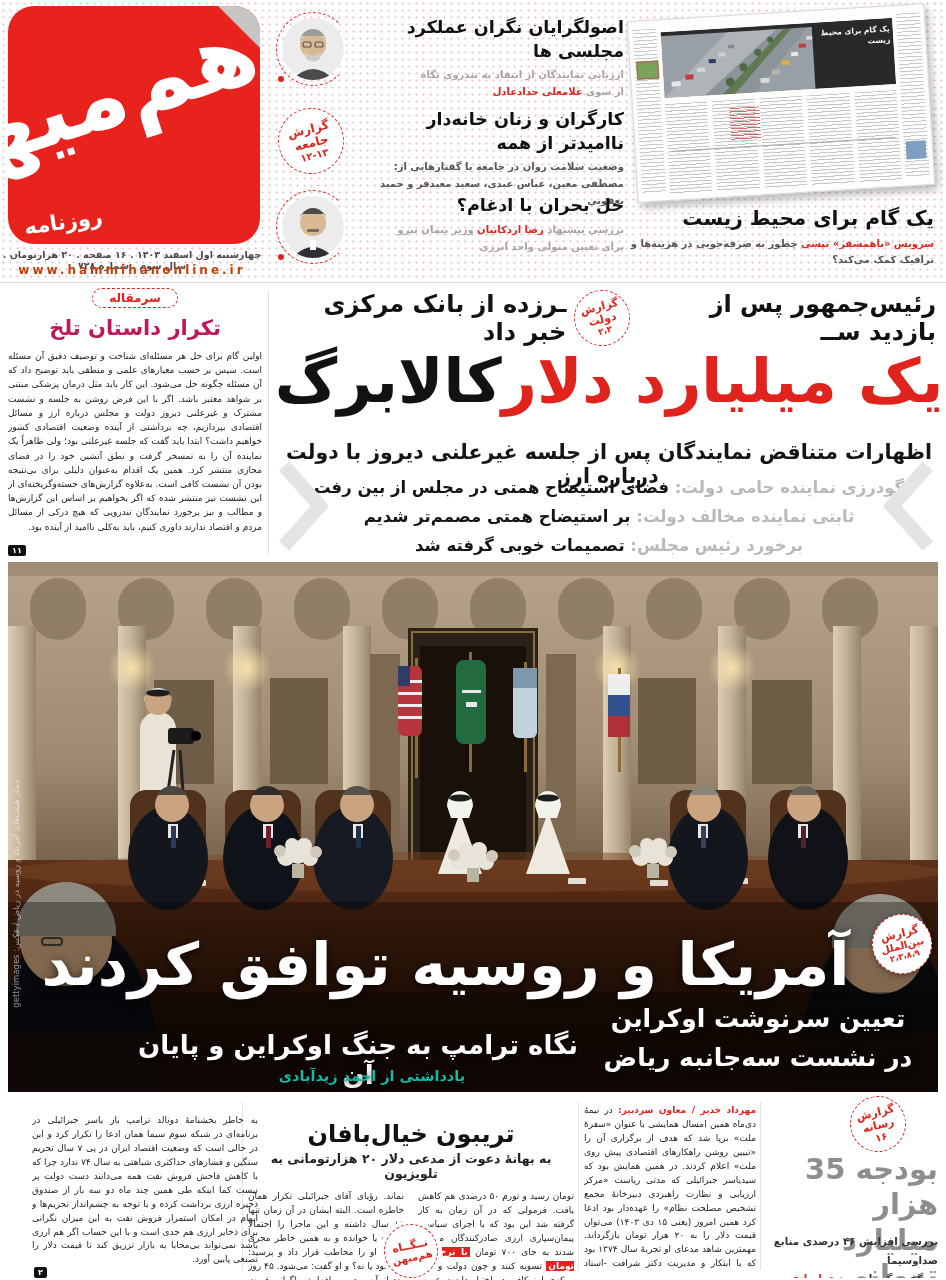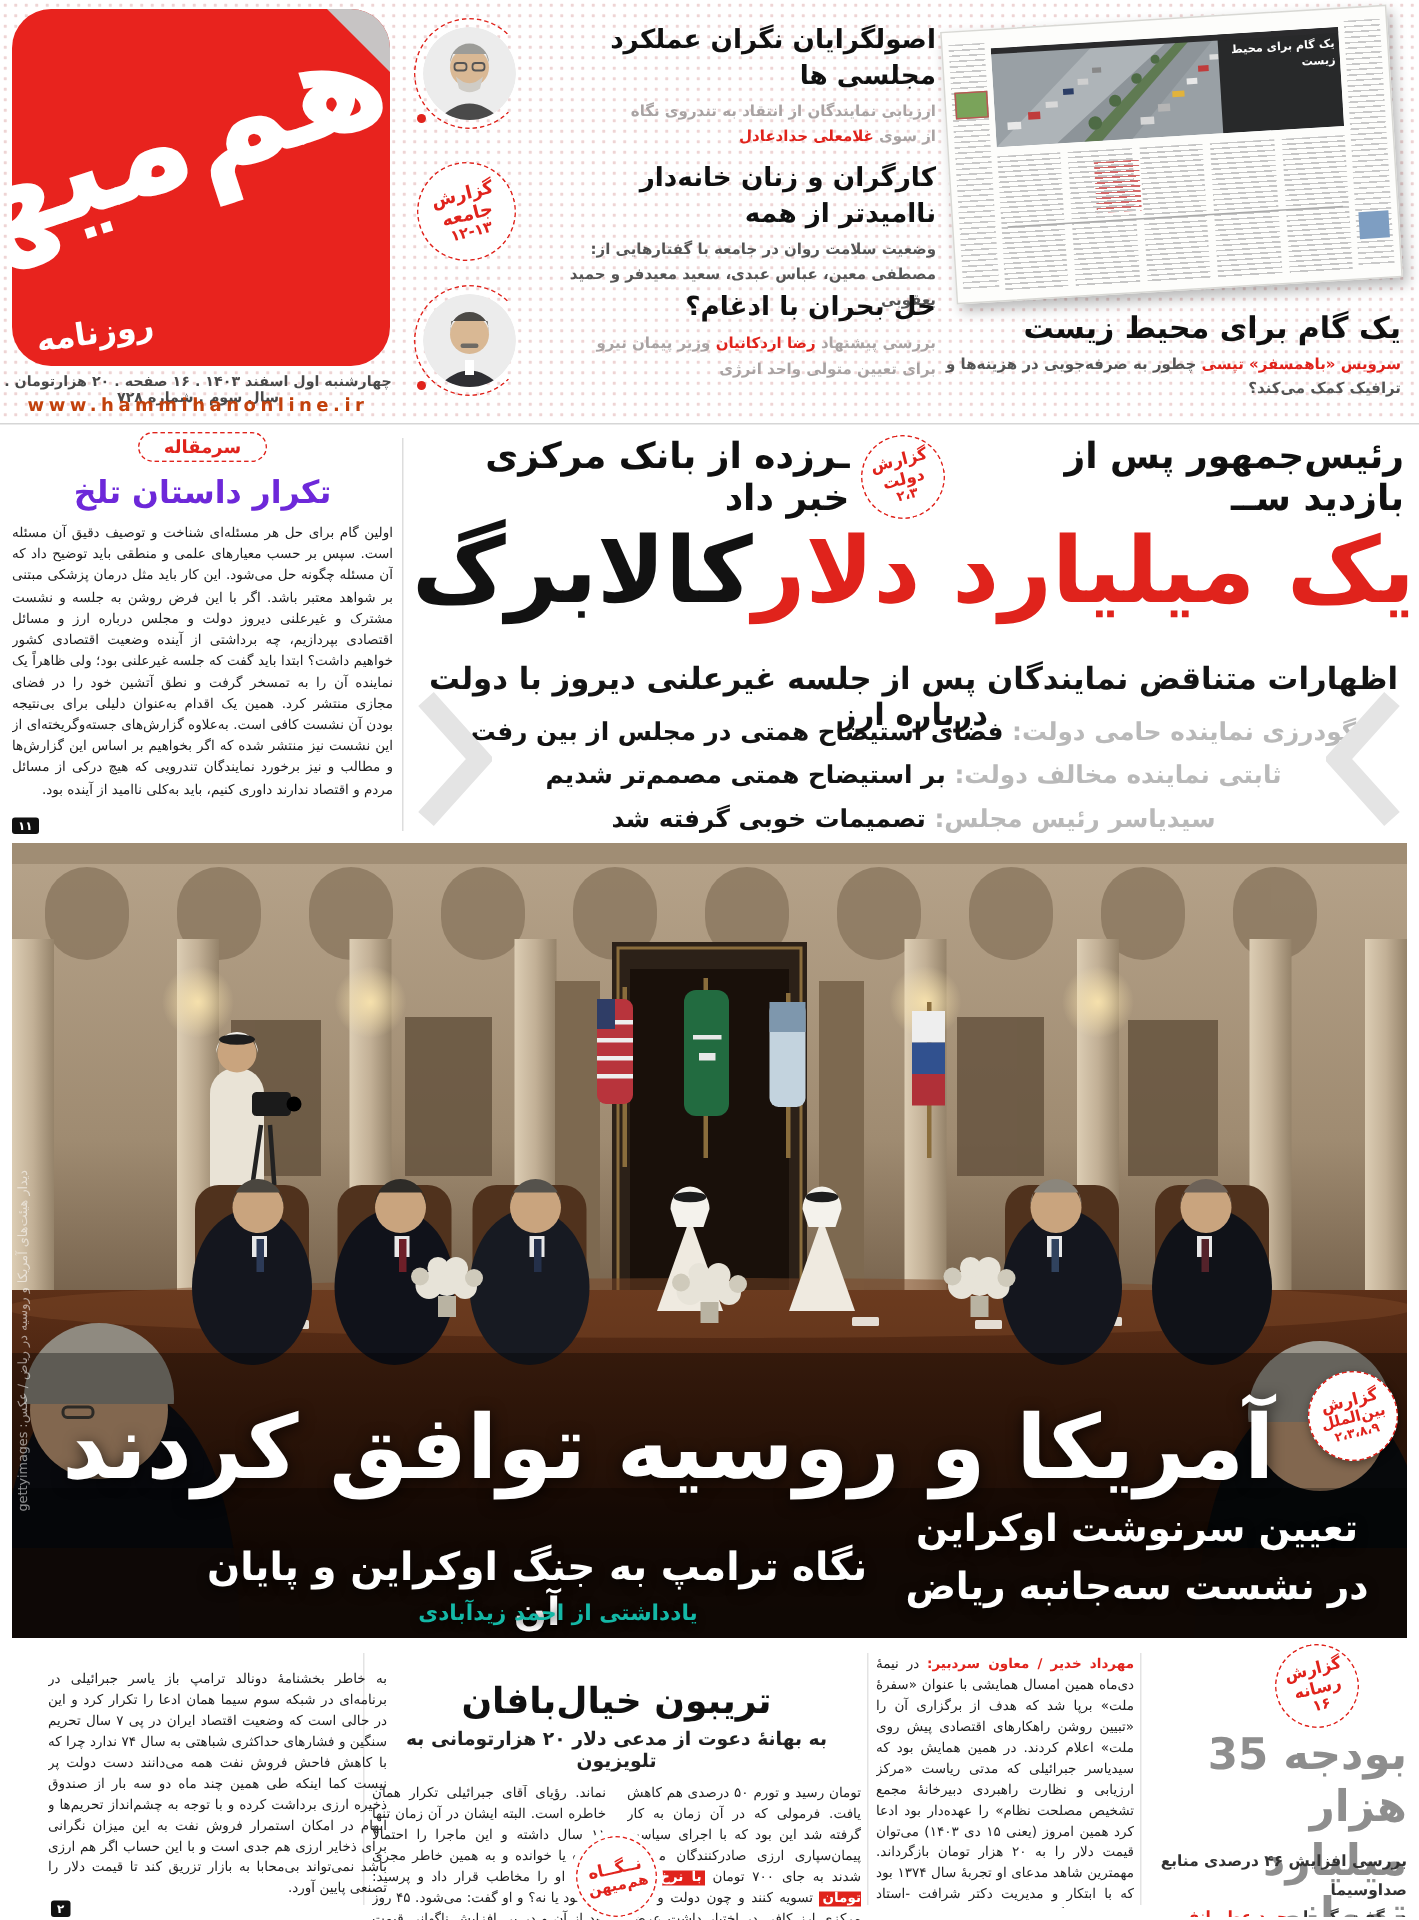--- a/index.html
+++ b/index.html
@@ -54,21 +54,21 @@
     background:repeating-linear-gradient(to bottom,#d26a6a 0 1px,transparent 1px 3.4px);}
   .thumb-hr{position:absolute;left:36px;right:36px;top:131px;height:1px;background:#aaa;}
   
   .envhead{left:626px;top:206px;width:308px;text-align:right;font-size:20px;font-weight:900;color:#111;}
   .envsub{left:626px;top:236px;width:308px;text-align:right;font-size:10px;color:#555;font-weight:bold;line-height:1.6;}
   
   .vr1{left:268px;top:292px;width:1px;height:262px;background:#ddd;}
   .edit{left:8px;top:288px;width:254px;height:270px;}
   .edit-badge{display:block;margin:0 auto;width:64px;text-align:center;border:1.5px dashed #e0231c;border-radius:14px;
     color:#e0231c;font-size:12px;font-weight:bold;padding:2px 10px;background:#fff;}
-  .edit-title{text-align:center;font-size:21px;font-weight:900;color:#6d28d9;margin-top:8px;}
+  .edit-title{text-align:center;font-size:21px;font-weight:900;color:#be185d;margin-top:8px;}
   .edit-body{margin-top:9px;height:186px;overflow:hidden;font-size:9px;line-height:1.58;text-align:justify;color:#222;}
   .jump{display:inline-block;background:#111;color:#fff;font-size:8px;font-weight:bold;padding:1px 4px;border-radius:2px;}
   .edit-jump{position:absolute;left:0;bottom:2px;}
   
   .kicker{left:282px;top:290px;width:654px;display:flex;direction:rtl;justify-content:center;align-items:center;
     gap:8px;font-size:24px;font-weight:900;color:#111;}
   .gbadge{width:54px;height:54px;border-radius:50%;background:#fff;border:1.5px dashed #e0231c;flex:0 0 auto;
     display:flex;flex-direction:column;align-items:center;justify-content:center;color:#e0231c;font-weight:bold;
     transform:rotate(-14deg);}
   .gbadge .b1{font-size:11px;} .gbadge .b2{font-size:11px;} .gbadge .b3{font-size:9px;}
@@ -284,21 +284,21 @@
   <div class="abs quotes">
     <div class="qline">
       <span class="qspeaker">گودرزی نماینده حامی دولت:</span>
       <span class="qtext">فضای استیضاح همتی در مجلس از بین رفت</span>
     </div>
     <div class="qline">
       <span class="qspeaker">ثابتی نماینده مخالف دولت:</span>
       <span class="qtext">بر استیضاح همتی مصمم‌تر شدیم</span>
     </div>
     <div class="qline">
-      <span class="qspeaker">سیدیاسر رئیس مجلس:</span>
+      <span class="qspeaker">برخورد رئیس مجلس:</span>
       <span class="qtext">تصمیمات خوبی گرفته شد</span>
     </div>
   </div>
 
   <div class="abs chev" style="left:276px;top:460px;">
     <svg width="52" height="92" viewBox="0 0 52 92">
         <polyline points="8,6 44,46 8,86" fill="none" stroke="#e4e4e4" stroke-width="14"></polyline>
       </svg>
   </div>
   <div class="abs chev" style="left:884px;top:460px;">

